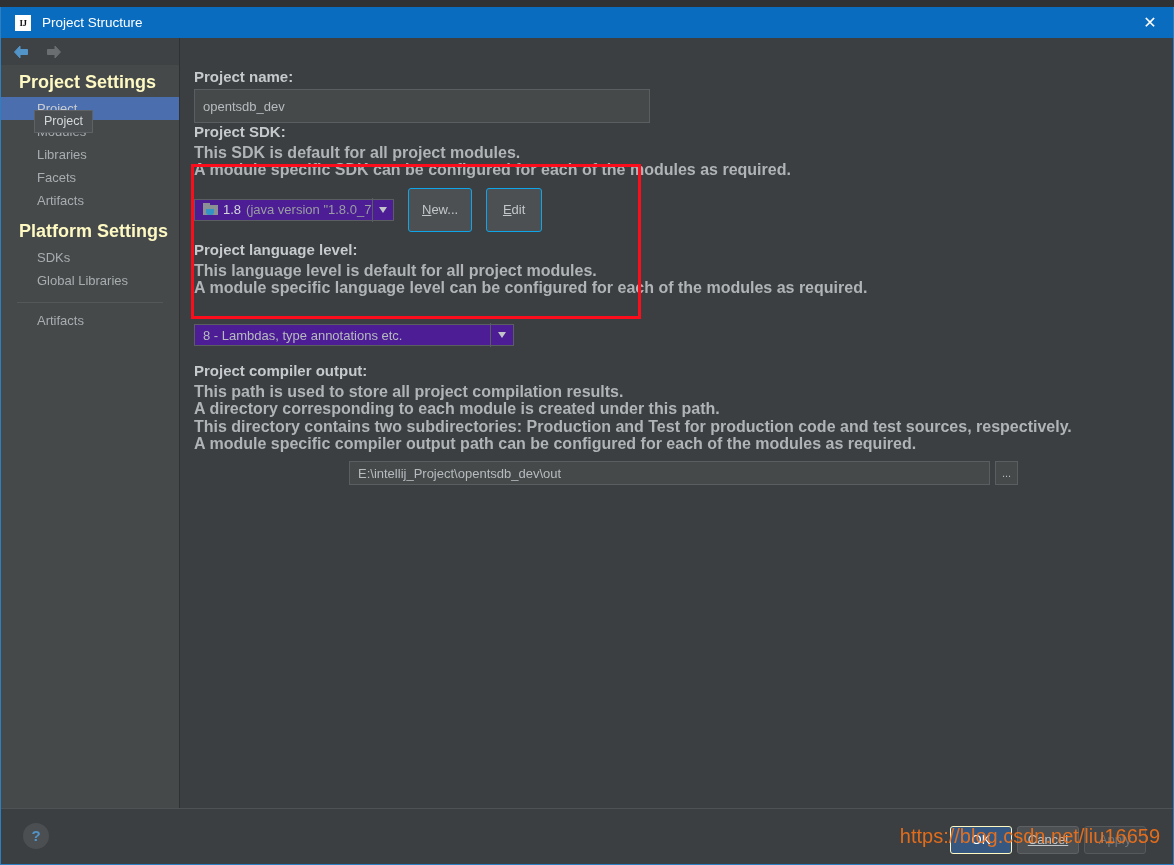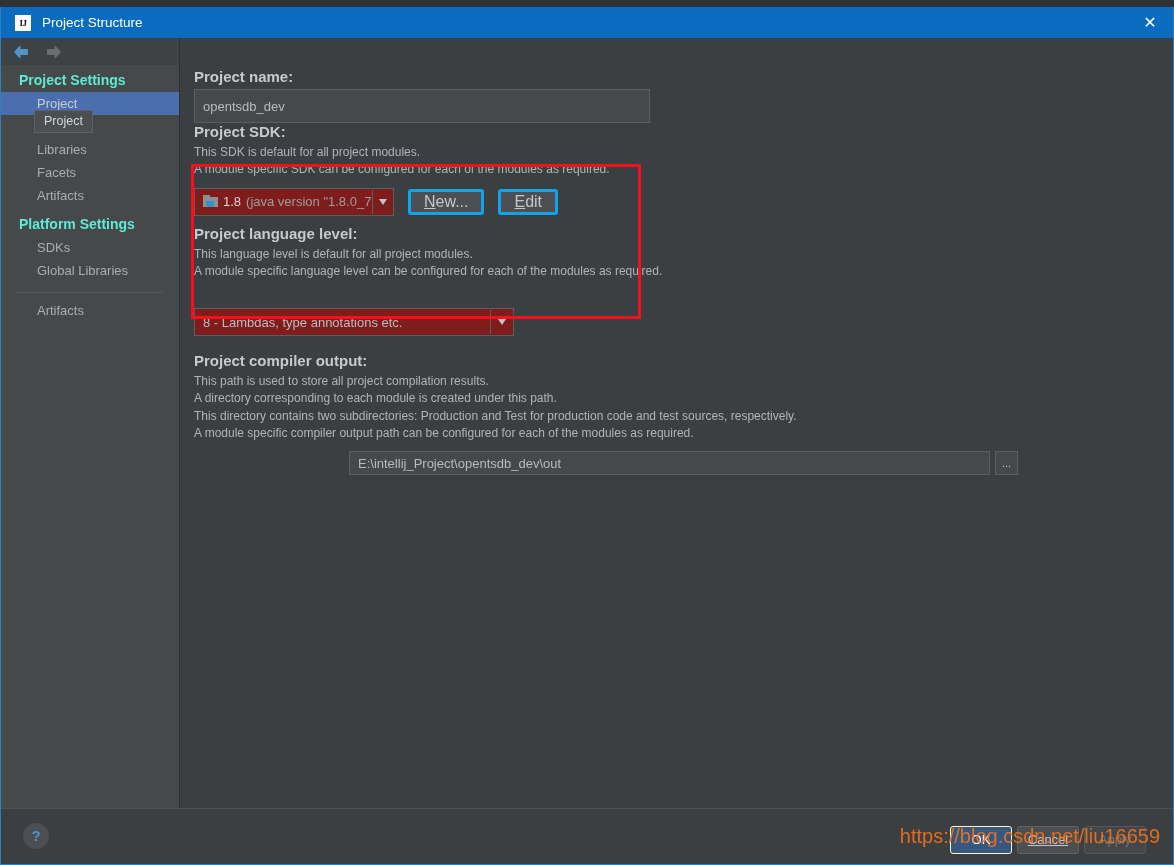--- a/index.html
+++ b/index.html
@@ -128,23 +128,23 @@
   #navbar {
     height: 27px;
     background: #3e4244;
     display: flex;
     align-items: center;
     padding-left: 12px;
     gap: 17px;
   }
   .nav-arrow { width: 16px; height: 14px; cursor: pointer; }
   #group-project-settings, #group-platform-settings {
-    font-size: 14px;
+    font-size: 18px;
     font-weight: bold;
-    color: #5eead4;
+    color: #fef9c3;
     padding: 7px 0 4px 18px;
   }
   #group-platform-settings { padding-top: 9px; }
   .side-item {
     font-size: 13px;
     color: #a9adb0;
     padding: 3px 0 3px 36px;
     line-height: 17px;
     cursor: pointer;
   }
@@ -180,43 +180,44 @@
     padding: 30px 0 0 13px;
     box-sizing: border-box;
   }
   .section-title {
     font-size: 15px;
     font-weight: bold;
     color: #c6cacc;
     margin-bottom: 4px;
   }
   .desc {
-    font-size: 12px;
+    font-size: 16px;
     color: #b0b4b7;
     line-height: 17.3px;
+    font-weight: bold;
   }
   .field {
     background: #45494a;
     border: 1px solid #5a5e60;
     color: #b7bbbe;
     font-size: 13px;
     box-sizing: border-box;
     padding: 4px 8px;
     font-family: "Liberation Sans", sans-serif;
   }
   #project-name-input {
     width: 456px;
     height: 34px;
   }
   #sdk-section { margin-bottom: 0; }
   .row { display: flex; align-items: center; }
 
   .combo {
-    height: 28px;
-    background: #7f1d1d;
+    height: 22px;
+    background: #4c1d95;
     border: 1px solid #5a5e60;
     display: flex;
     align-items: center;
     box-sizing: border-box;
     cursor: pointer;
   }
   .combo .combo-label {
     flex: 1 1 auto;
     padding-left: 8px;
     font-size: 13px;
@@ -240,27 +241,27 @@
     border-left: 4.5px solid transparent;
     border-right: 4.5px solid transparent;
     border-top: 6px solid #c1c5c8;
   }
   #sdk-combo { width: 200px; margin-top: 9px; }
   #sdk-value-version { color: #d4d8da; }
   #sdk-value-detail { color: #9a9ea1; }
   #lang-combo { width: 320px; margin-top: 28px; }
 
   .btn {
-    height: 26px;
+    height: 44px;
     min-width: 56px;
     background: #4c5052;
-    border: 3px solid #0ea5e9;
+    border: 1px solid #0ea5e9;
     border-radius: 3px;
     color: #c3c7ca;
-    font-size: 16px;
+    font-size: 13px;
     margin-left: 14px;
     margin-top: 9px;
     padding: 0 13px;
     cursor: pointer;
     font-family: "Liberation Sans", sans-serif;
   }
   .btn u { text-decoration: underline; }
 
   #lang-section { margin-top: 9px; }
   #compiler-section { margin-top: 16px; }

